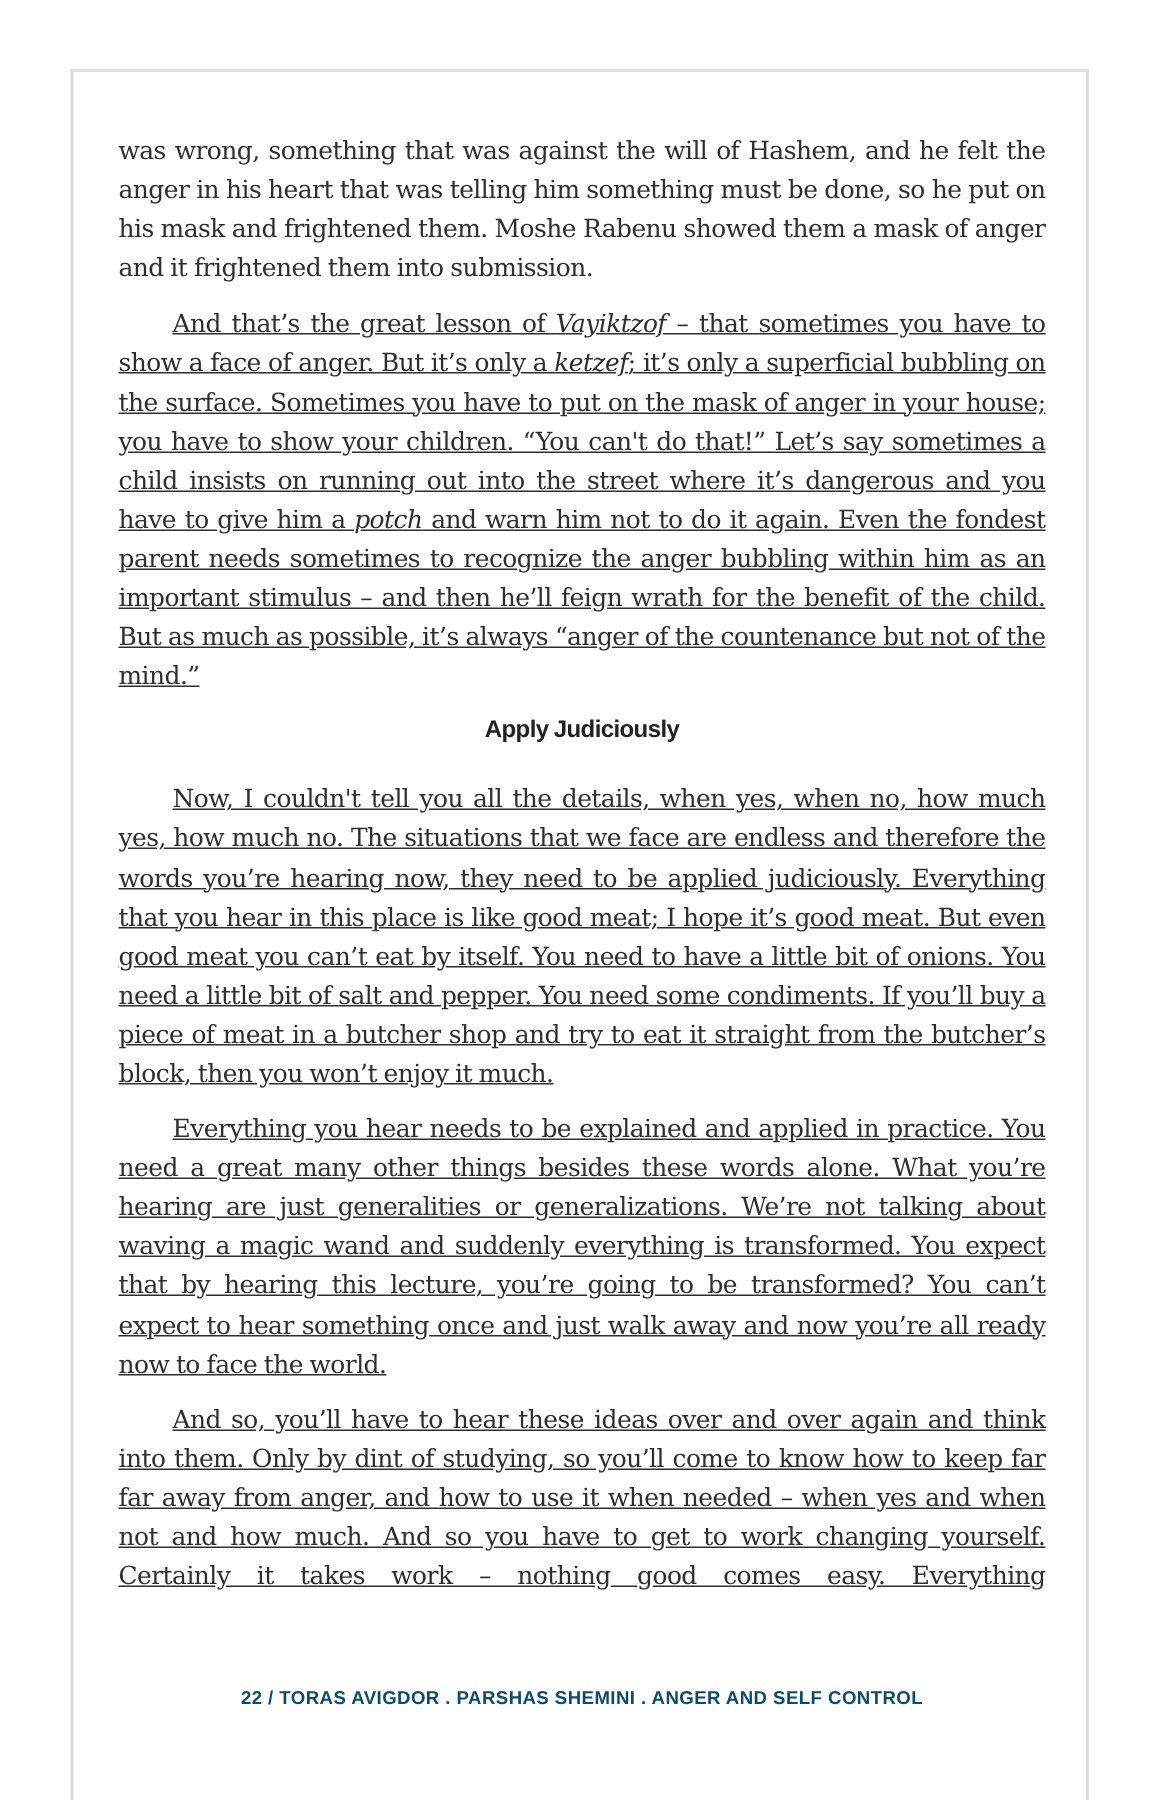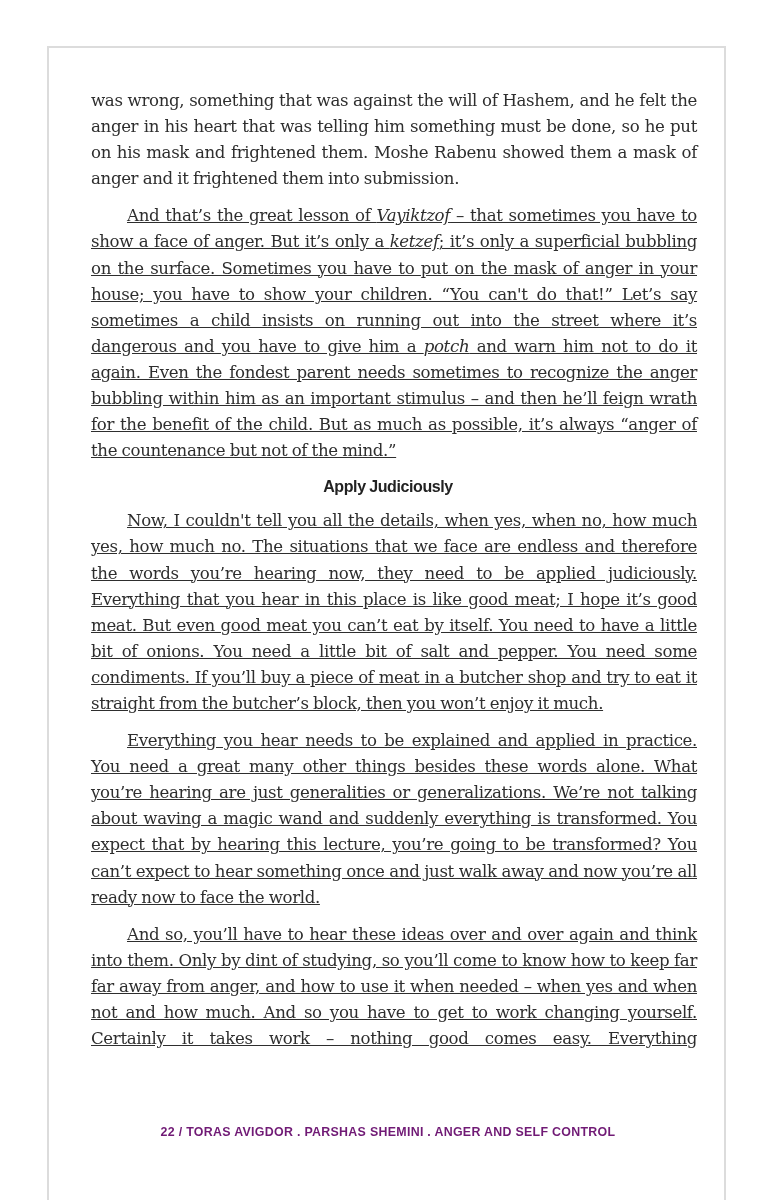--- a/index.html
+++ b/index.html
@@ -30,55 +30,55 @@
       top: 88px;
       width: 618px;
       font-family: "DejaVu Serif", "Liberation Serif", serif;
       font-size: 16.6px;
       line-height: 26.1px;
       color: #2e2e2e;
       letter-spacing: -0.35px;
       word-spacing: -0.5px;
     }
     .content p {
-      margin: 0 0 11px 12px;
+      margin: 0 0 11px 0;
       text-align: justify;
       text-align-last: left;
     }
     .content p.indent {
       text-indent: 36px;
       text-decoration: underline;
     }
     .content p.last-cut {
       text-align-last: justify;
     }
     .content em {
       font-style: italic;
     }
     .section-heading {
       font-family: "Liberation Sans", "DejaVu Sans", sans-serif;
       font-weight: bold;
       font-size: 16px;
       text-align: center;
       color: #222222;
       letter-spacing: -0.4px;
-      margin: 12px 0 10px 0;
+      margin: 12px 0 22px 0;
       line-height: 22px;
     }
     .footer {
       position: absolute;
       left: 0;
       width: 776px;
       top: 1125px;
       text-align: center;
       font-family: "Liberation Sans", "DejaVu Sans", sans-serif;
       font-weight: bold;
       font-size: 12.4px;
       letter-spacing: 0.3px;
-      color: #701a75;
+      color: #0c4a6e;
     }
   </style>
 </head>
 <body>
 
 <div class="page"></div>
 
 <div class="content">
   <div id="before-heading">
       <p><span>was wrong, something that was against the will of Hashem, and he felt the anger in his heart that was telling him something must be done, so he put on his mask and frightened them. Moshe Rabenu showed them a mask of anger and it frightened them into submission.</span></p>

